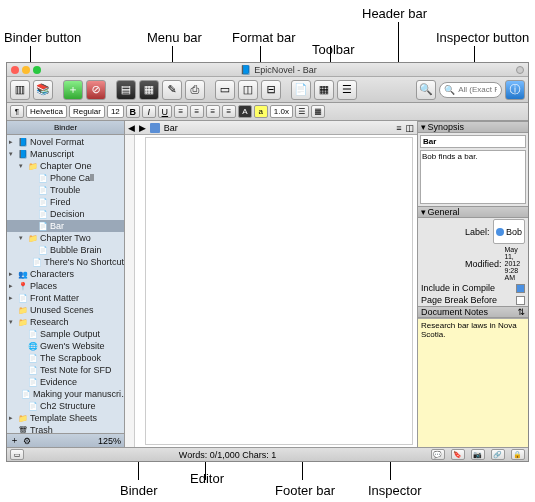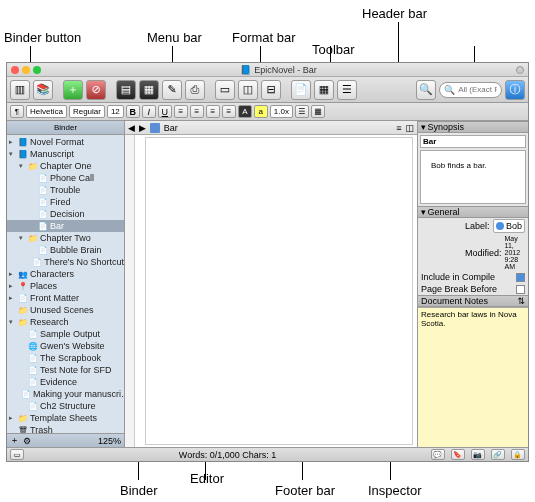--- a/index.html
+++ b/index.html
@@ -33,41 +33,42 @@
   .binder-foot { height: 14px; background: linear-gradient(#c4d0dd,#b0bdcc); border-top:1px solid #999; display:flex;align-items:center;padding:0 3px;gap:4px;font-size:8px; }
   .editor { flex: 1; display: flex; flex-direction: column; background: #fff; border-right: 1px solid #999;}
   .header-bar { height: 14px; background: linear-gradient(#eee,#ddd); border-bottom:1px solid #aaa; display:flex;align-items:center;padding:0 3px;gap:4px;font-size:8px; }
   .doc-ic { width:10px;height:10px;background:#5b8fd6;border-radius:1px; }
   .editor-area { flex:1; background:#fff; position:relative; }
   .ruler { position:absolute;left:0;top:0;width:10px;height:100%;background:#f4f4f4;border-right:1px solid #ccc; }
   .page { position:absolute;left:20px;right:4px;top:2px;bottom:2px;border:1px solid #ccc;background:#fff; }
   .inspector { width: 110px; background: #e6e6e6; display:flex;flex-direction:column; }
   .insp-section-head { height: 12px; background: linear-gradient(#ccc,#b8b8b8); border-top:1px solid #999;border-bottom:1px solid #999;font-size:8px;display:flex;align-items:center;padding:0 3px;gap:2px; }
   .synopsis-title { background:#fff;border:1px solid #aaa;margin:2px;padding:1px 2px;font-size:8px;font-weight:bold; }
-  .synopsis-body { background:#fff;border:1px solid #aaa;margin:0 2px 2px 2px;padding:10px;font-size:8px;height:54px; }
+  .synopsis-body { background:#fff;border:1px solid #aaa;margin:0 2px 2px 2px;padding:1px;font-size:8px;height:54px; }
   .gen-row { display:flex;align-items:center;padding:1px 3px;font-size:8px;gap:3px; }
   .gen-row label { width:38px;margin-left:44px; }
-  .gen-row .val { flex:1;background:#fff;border:1px solid #aaa;border-radius:2px;padding:0 2px;height:14px;display:flex;align-items:center; }
+  .gen-row .val { flex:1;background:#fff;border:1px solid #aaa;border-radius:2px;padding:0 2px;height:25px;display:flex;align-items:center; }
   .chk { width:9px;height:9px;border:1px solid #888;background:#fff; }
   .notes { flex:1;background:#fef9c4;border-top:1px solid #aaa;padding:2px 3px;font-size:8px; }
   .footerbar { height:14px;background:linear-gradient(#e0e0e0,#ccc);border-top:1px solid #999;display:flex;align-items:center;font-size:8px;padding:0 3px;gap:6px; }
   .footerbar .center { flex:1;text-align:center; }
   .cbtn { width:14px;height:11px;border:1px solid #999;background:linear-gradient(#fafafa,#ddd);border-radius:2px;display:flex;align-items:center;justify-content:center;font-size:7px; }
   .blue-dot { width:8px;height:8px;border-radius:50%;background:#4a90e2;display:inline-block; }
   .spacer { flex: 1; }
 </style>
 </head>
 <body>
 <div class="diagram">
 
 <div class="callout" style="left:4px;top:30px">Binder button</div>
 <div class="callout" style="left:147px;top:30px">Menu bar</div>
 <div class="callout" style="left:232px;top:30px">Format bar</div>
 <div class="callout" style="left:312px;top:42px">Toolbar</div>
 <div class="callout" style="left:362px;top:6px">Header bar</div>
+<div class="callout" style="left:436px;top:30px">Inspector button</div>
 <div class="callout" style="left:120px;top:483px">Binder</div>
 <div class="callout" style="left:190px;top:471px">Editor</div>
 <div class="callout" style="left:275px;top:483px">Footer bar</div>
 <div class="callout" style="left:368px;top:483px">Inspector</div>
 
 <div class="line" style="left:30px;top:46px;width:1px;height:34px"></div>
 <div class="line" style="left:172px;top:46px;width:1px;height:30px"></div>
 <div class="line" style="left:260px;top:46px;width:1px;height:56px"></div>
 <div class="line" style="left:330px;top:46px;width:1px;height:44px"></div>
 <div class="line" style="left:398px;top:22px;width:1px;height:98px"></div>

